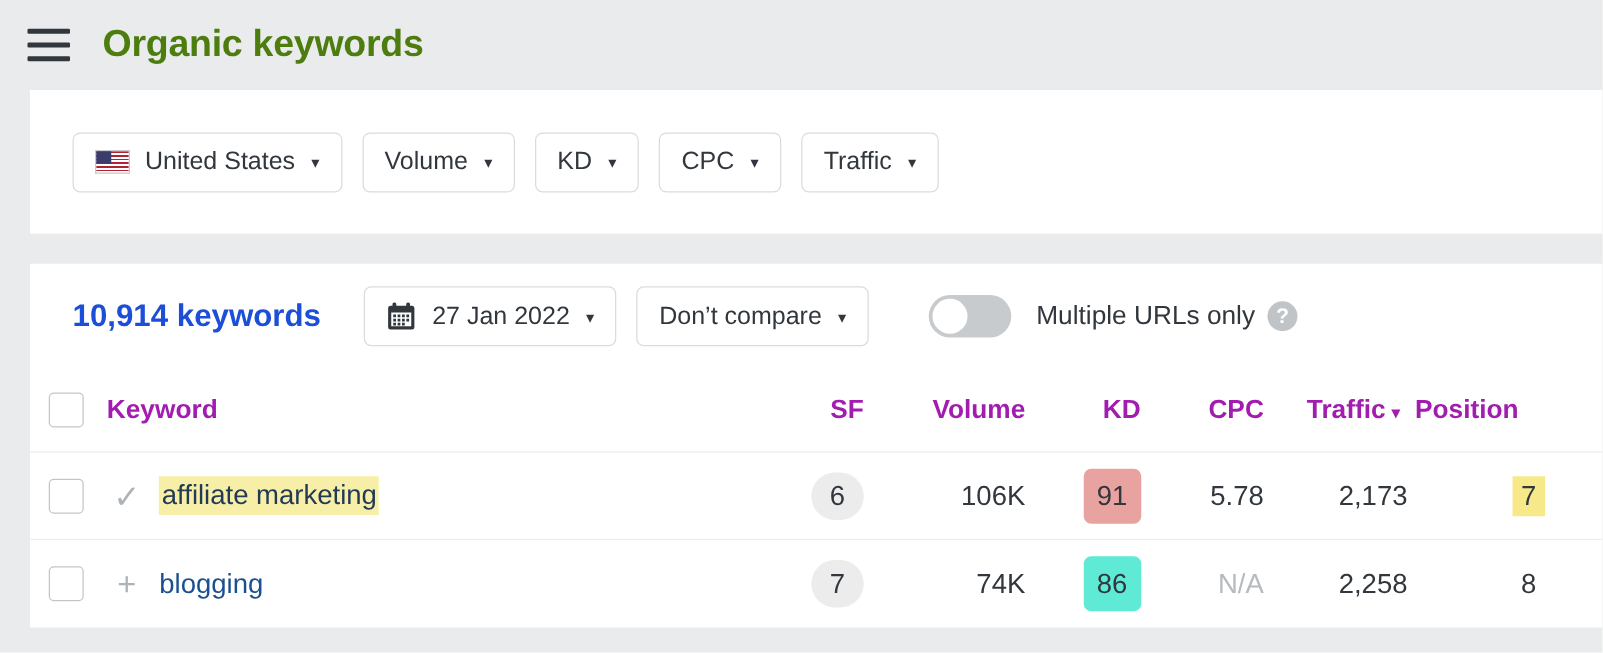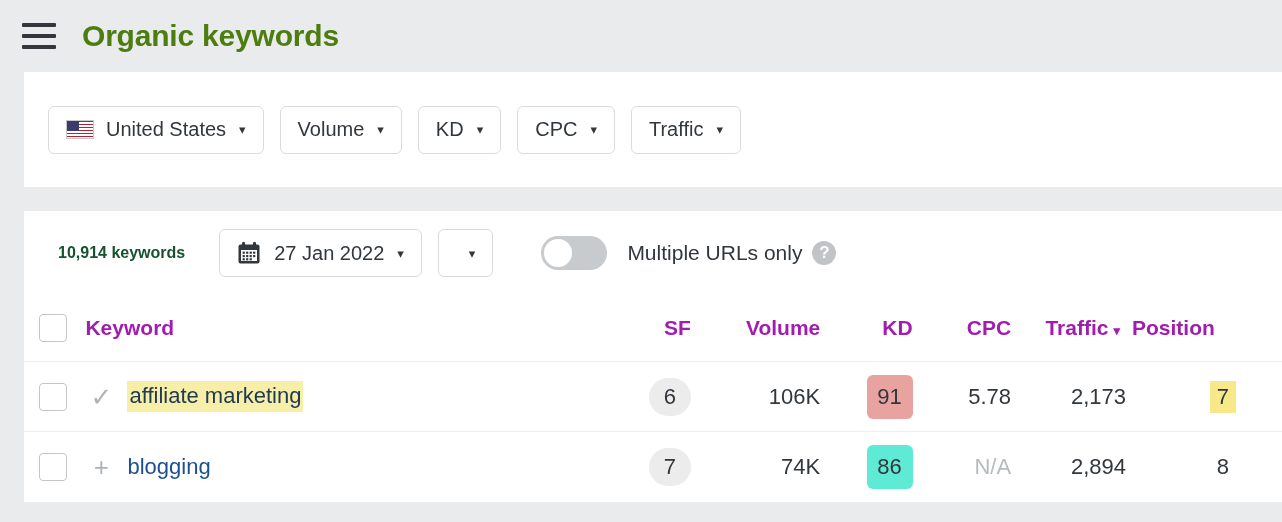--- a/index.html
+++ b/index.html
@@ -50,21 +50,21 @@
   .card {
     background: #ffffff;
     margin: 0 0 0 24px;
     width: 1258px;
     box-sizing: border-box;
   }
   .card-filters {
     height: 115px;
     display: flex;
     align-items: center;
-    padding-left: 24px;
+    padding-left: 34px;
   }
   .gap {
     height: 24px;
     background: #e9ebec;
   }
 
   
   .chip {
     height: 48px;
     border: 1px solid #d9dcde;
@@ -143,23 +143,23 @@
   .chip-active .xbtn svg { display:block; }
 
   
   .toolbar {
     height: 84px;
     display: flex;
     align-items: center;
     padding-left: 34px;
   }
   .kw-count {
-    font-size: 16px;
+    font-size: 25px;
     font-weight: bold;
-    color: #14532d;
+    color: #1d4ed8;
     margin-right: 34px;
     white-space: nowrap;
   }
   .cal-icon {
     margin-right: 13px;
     display: inline-block;
     line-height: 0;
   }
   .toggle {
     width: 66px;
@@ -373,20 +373,21 @@
             <rect x="9.1" y="17.2" width="2.2" height="2.2"></rect>
             <rect x="12.6" y="17.2" width="2.2" height="2.2"></rect>
           </g>
         </svg>
       </span>
       <span>27 Jan 2022</span>
       <span class="caret">▾</span>
     </div>
 
     <div class="chip">
+      <span>Don’t compare</span>
       <span class="caret">▾</span>
     </div>
 
     <div class="toggle">
       <div class="knob"></div>
     </div>
     <div class="toggle-label">Multiple URLs only</div>
     <div class="help-icon">?</div>
   </div>
 
@@ -456,19 +457,19 @@
           </div>
         </td>
         <td>
           <span class="sf-pill">7</span>
         </td>
         <td>74K</td>
         <td>
           <span class="kd-badge" style="background: #5eead4; text-align: center;">86</span>
         </td>
         <td class="na">N/A</td>
-        <td>2,894</td>
+        <td>2,258</td>
         <td style="text-align:right;padding-right:53px;">8</td>
       </tr>
 
     </tbody>
   </table>
 </div>
 
 </body></html>

